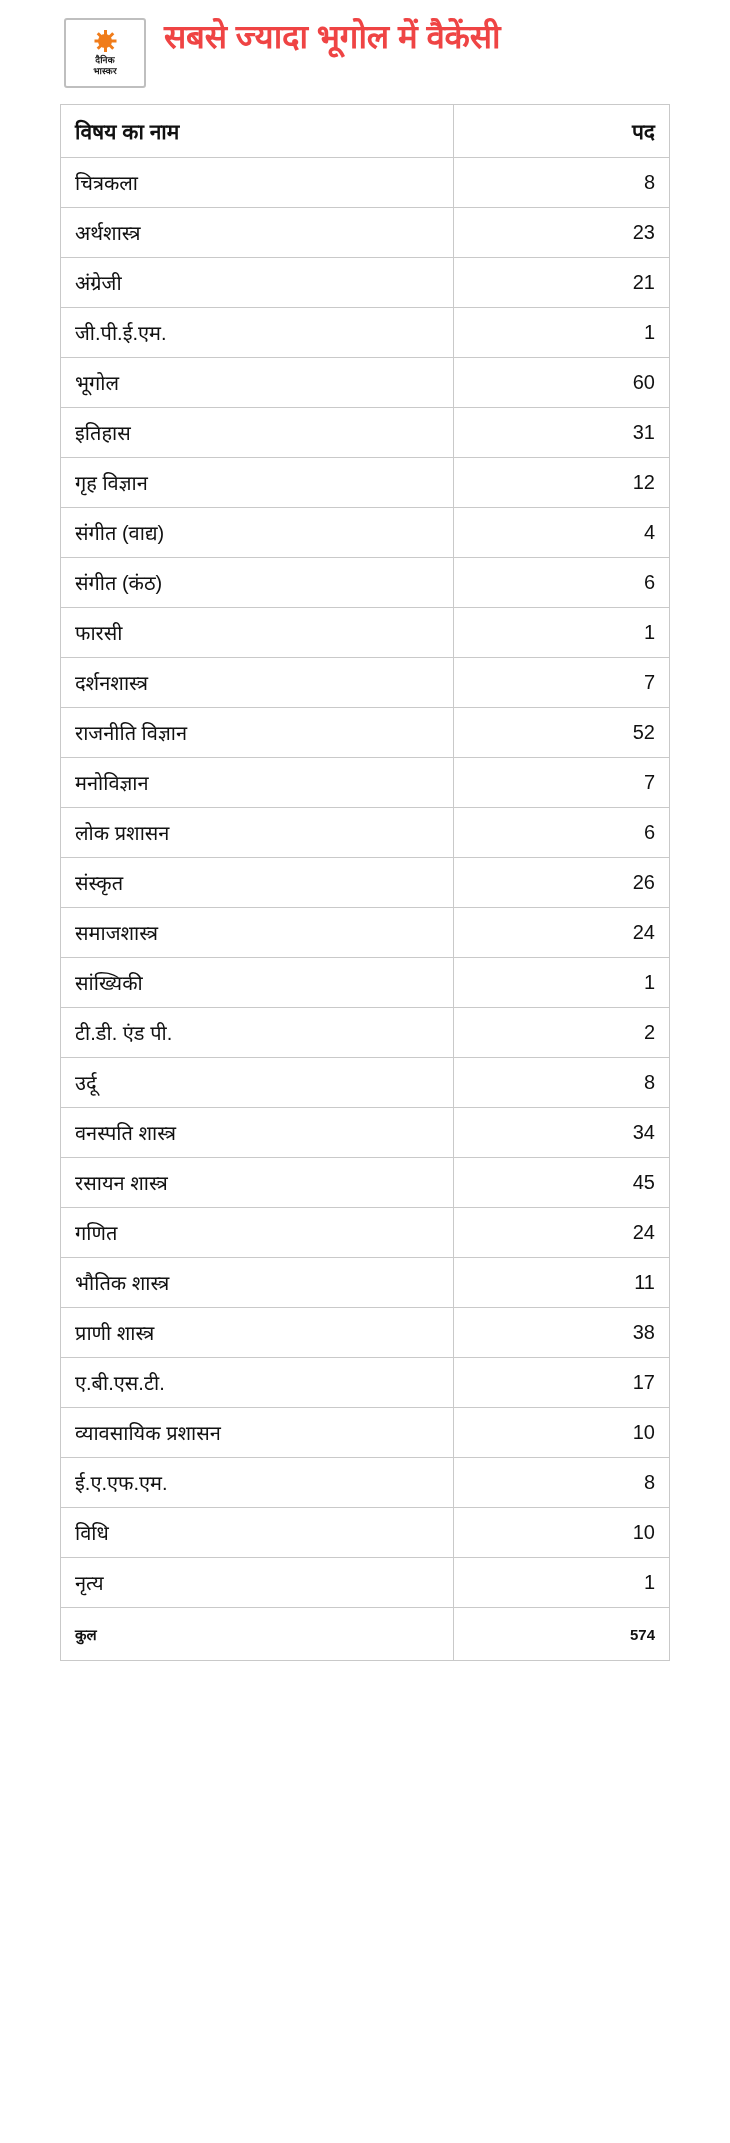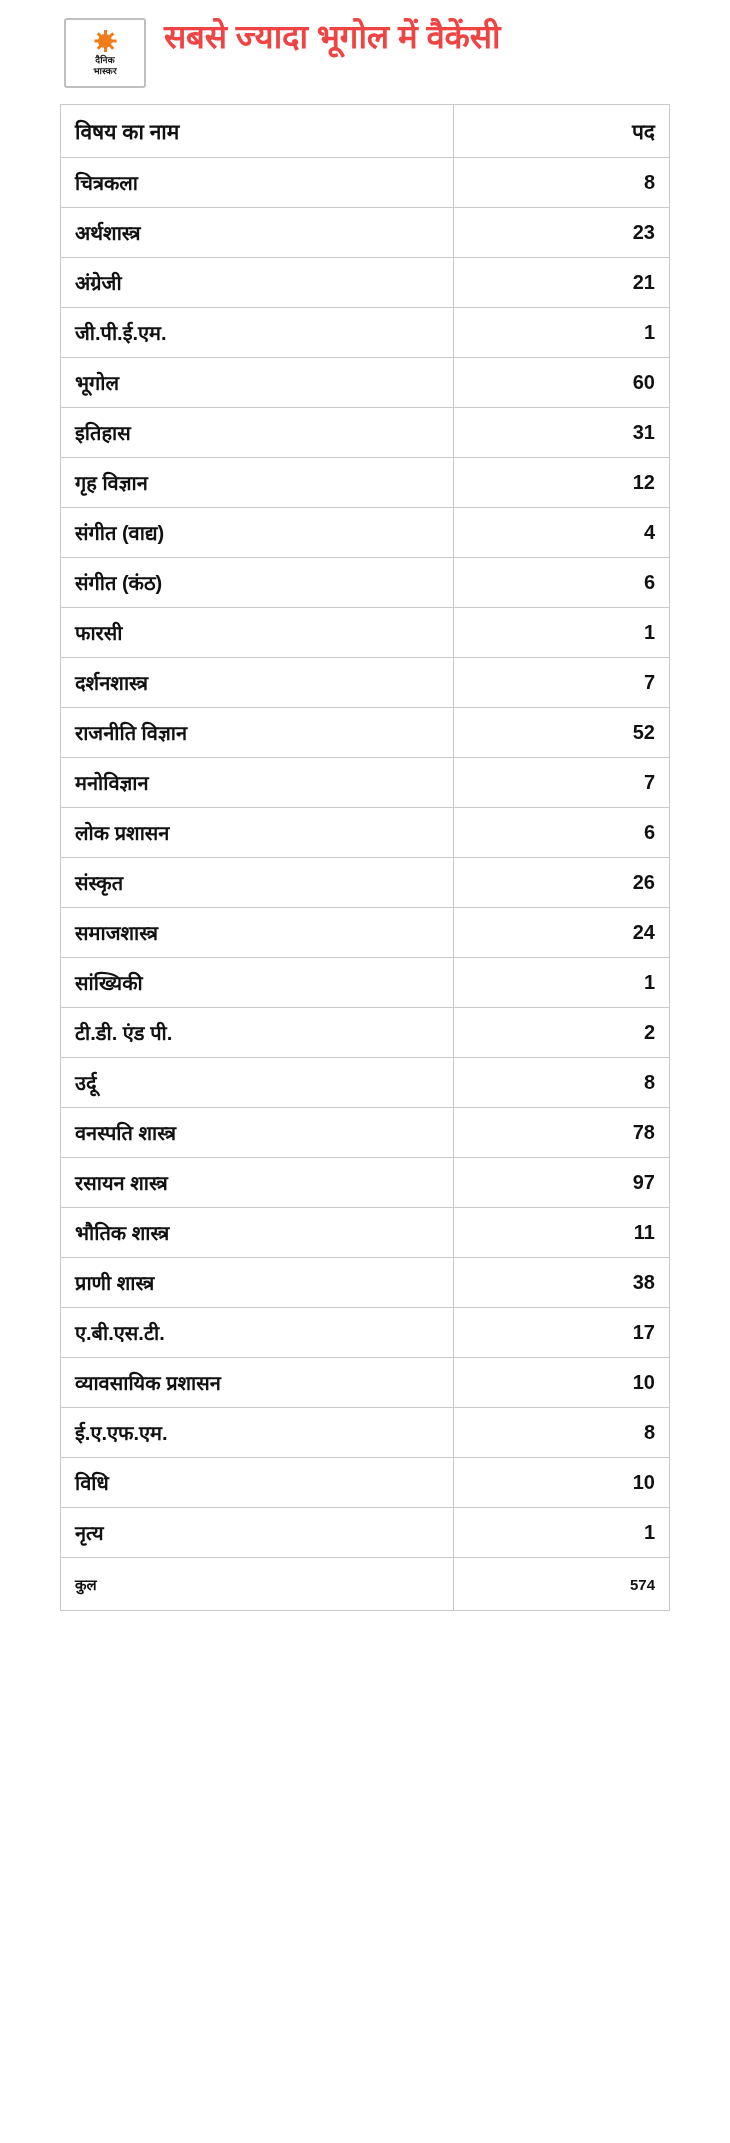--- a/index.html
+++ b/index.html
@@ -109,21 +109,21 @@
   table.data td.posts {
     text-align: right;
     width: 34%;
   }
   table.data thead th {
     font-weight: bold;
     font-size: 21px;
     height: 52px;
   }
   table.data tbody td {
-    font-weight: bold;
+    font-weight: normal;
   }
   table.data tfoot td {
     font-weight: bold;
     font-size: 15px;
     height: 52px;
   }
 </style>
 </head>
 <body>
 
@@ -223,25 +223,29 @@
         <tr>
           <td class="subject">टी.डी. एंड पी.</td>
           <td class="posts">2</td>
         </tr>
         <tr>
           <td class="subject">उर्दू</td>
           <td class="posts">8</td>
         </tr>
         <tr>
           <td class="subject">वनस्पति शास्त्र</td>
-          <td class="posts">78</td>
+          <td class="posts">34</td>
         </tr>
         <tr>
           <td class="subject">रसायन शास्त्र</td>
-          <td class="posts">97</td>
+          <td class="posts">45</td>
+        </tr>
+        <tr>
+          <td class="subject">गणित</td>
+          <td class="posts">24</td>
         </tr>
         <tr>
           <td class="subject">भौतिक शास्त्र</td>
           <td class="posts">11</td>
         </tr>
         <tr>
           <td class="subject">प्राणी शास्त्र</td>
           <td class="posts">38</td>
         </tr>
         <tr>

